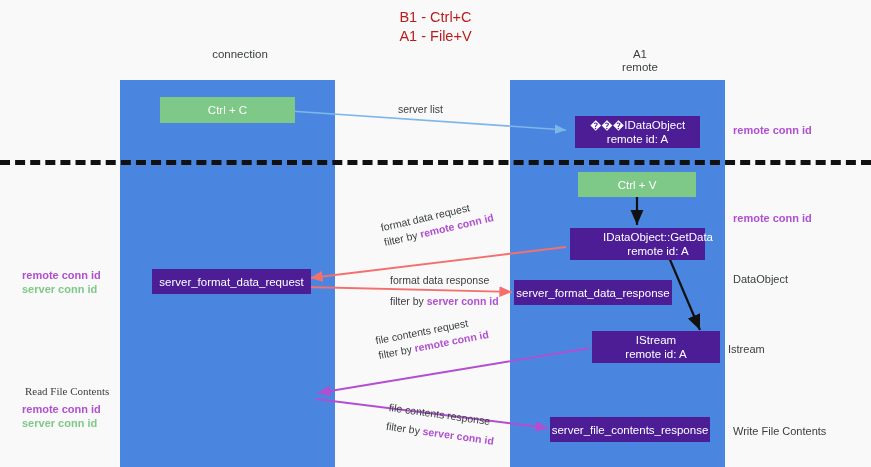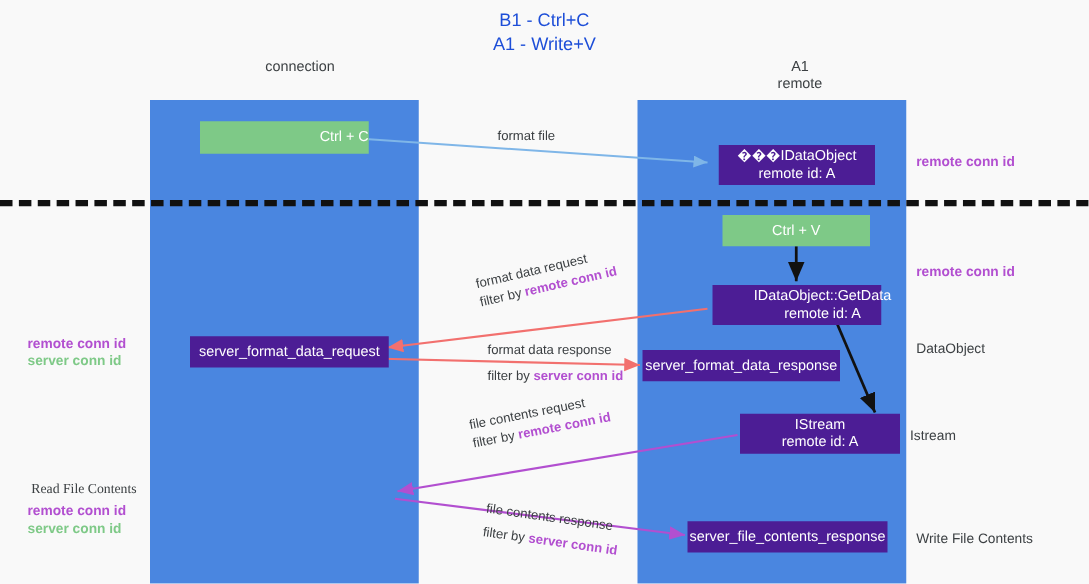--- a/index.html
+++ b/index.html
@@ -45,21 +45,21 @@
     line-height: 14px;
     text-align: center;
     z-index: 4;
   }
   .node.green { background: #7ec987; }
   .node.orange { background: #4c1d95; }
   .title {
     position: absolute;
     text-align: center;
     font-size: 14.5px;
-    color: #1d4ed8;
+    color: #b91c1c;
     line-height: 19px;
     width: 871px;
     left: 0;
   }
   .edge-label {
     position: absolute;
     font-size: 10.5px;
     color: #3c4043;
     white-space: nowrap;
     z-index: 5;
@@ -88,21 +88,21 @@
     z-index: 6;
   }
 </style>
 </head>
 <body>
 
 <div id="canvas">
 
   <div class="title" style="top:8px;">
     <div>B1 - Ctrl+C</div>
-    <div>A1 - Write+V</div>
+    <div>A1 - File+V</div>
   </div>
 
   <div class="lane-head" style="left:150px; top:48px; width:180px;">
     <div>connection</div>
   </div>
   <div class="lane-head" style="left:550px; top:48px; width:180px;">
     <div>A1</div>
     <div>remote</div>
   </div>
 
@@ -138,21 +138,21 @@
 
     <path d="M668,255 L700,330" stroke="#111111" stroke-width="2.2" fill="none" marker-end="url(#ah-black)"></path>
 
     <path d="M590,348 L318,393" stroke="#b24fd0" stroke-width="1.8" fill="none" marker-end="url(#ah-purple)"></path>
 
     <path d="M316,399 L548,428" stroke="#b24fd0" stroke-width="1.8" fill="none" marker-end="url(#ah-purple)"></path>
   </svg>
 
   <div class="dash-sep" style="top:160px;"></div>
 
-  <div class="node green" style="left:160px; top:97px; width:135px; height:26px;align-items:flex-end;">
+  <div class="node green" style="left:160px; top:97px; width:135px; height:26px;">
     <div>Ctrl + C</div>
   </div>
 
   <div class="node orange" style="left:575px; top:116px; width:125px; height:32px;">
     <div>���IDataObject</div>
     <div>remote id: A</div>
   </div>
 
   <div class="node green" style="left:578px; top:172px; width:118px; height:25px;">
     <div>Ctrl + V</div>
@@ -175,21 +175,21 @@
     <div>IStream</div>
     <div>remote id: A</div>
   </div>
 
 
   <div class="node orange" style="left:550px; top:417px; width:160px; height:25px;">
     <div>server_file_contents_response</div>
   </div>
 
   <div class="edge-label" style="left:398px; top:102px;">
-    <span>format file</span>
+    <span>server list</span>
   </div>
 
   <div class="edge-label rot-up" style="left:386px; top:220px;">
     <div>format data request</div>
     <div>
       <span>filter by </span><span class="kw-remote">remote conn id</span>
     </div>
   </div>
 
   <div class="edge-label" style="left:390px; top:273px;">

